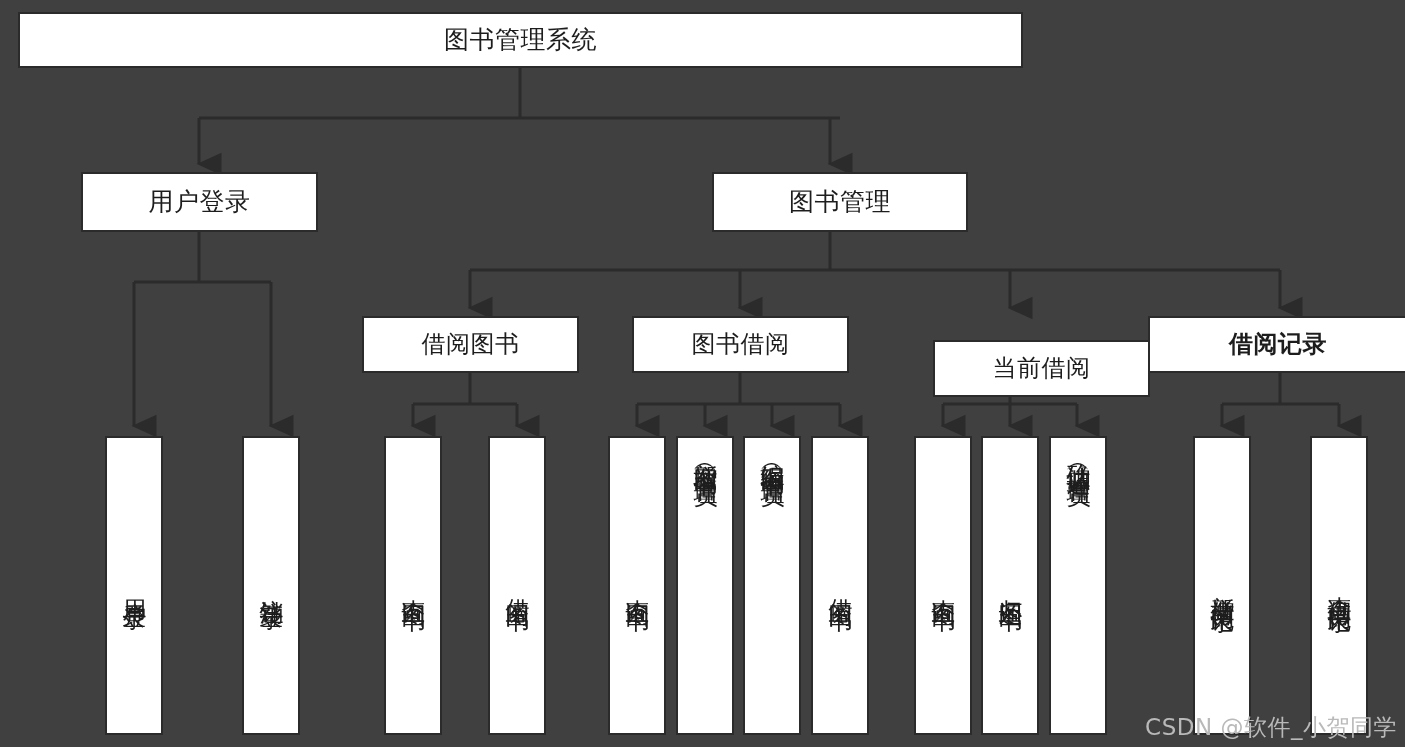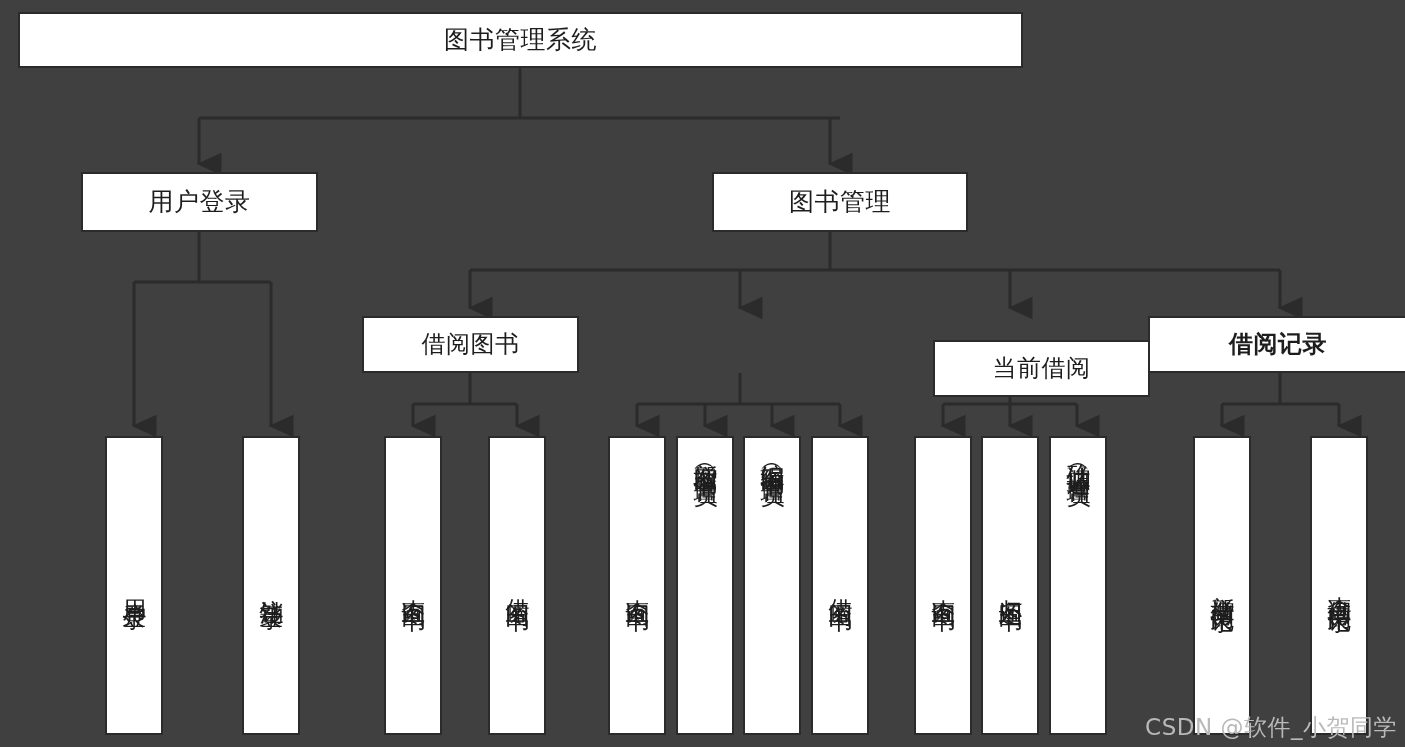--- a/index.html
+++ b/index.html
@@ -145,20 +145,23 @@
   <div class="node horiz lvl1" style="left:81px; top:172px; width:237px; height:60px;">
     <span class="lbl">用户登录</span>
   </div>
   <div class="node horiz lvl1" style="left:712px; top:172px; width:256px; height:60px;">
     <span class="lbl">图书管理</span>
   </div>
 
   <div class="node horiz lvl2" style="left:362px; top:316px; width:217px; height:57px;">
     <span class="lbl">借阅图书</span>
   </div>
+  <div class="node horiz lvl2" style="left:632px; top:316px; width:217px; height:57px;">
+    <span class="lbl">图书借阅</span>
+  </div>
   <div class="node horiz lvl2" style="left:933px; top:316px; width:217px; height:57px;margin-top:24px;">
     <span class="lbl">当前借阅</span>
   </div>
   <div class="node horiz lvl2" style="left:1148px; top:316px; width:260px; height:57px;font-weight:bold;">
     <span class="lbl">借阅记录</span>
   </div>
 
   <div class="node vert centerish" style="left:105px; top:436px; width:58px; height:299px;">
     <span class="lbl">用户登录</span>
   </div>

